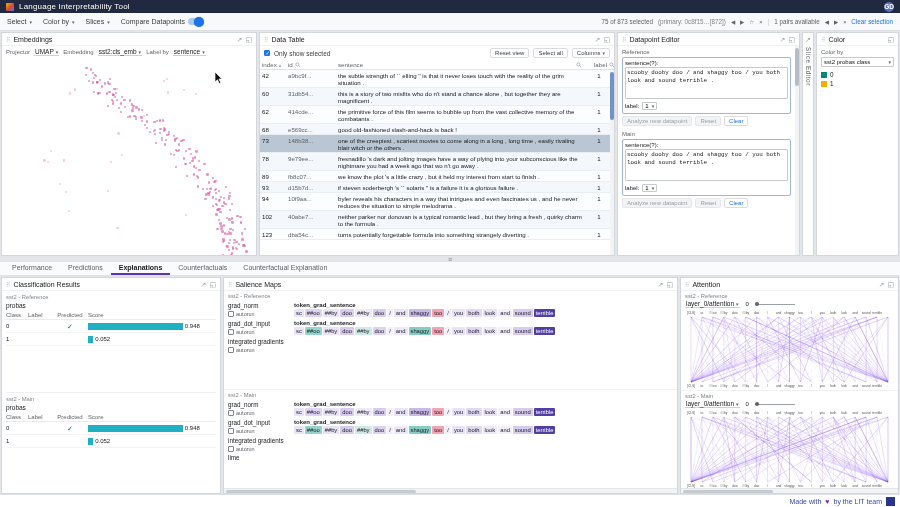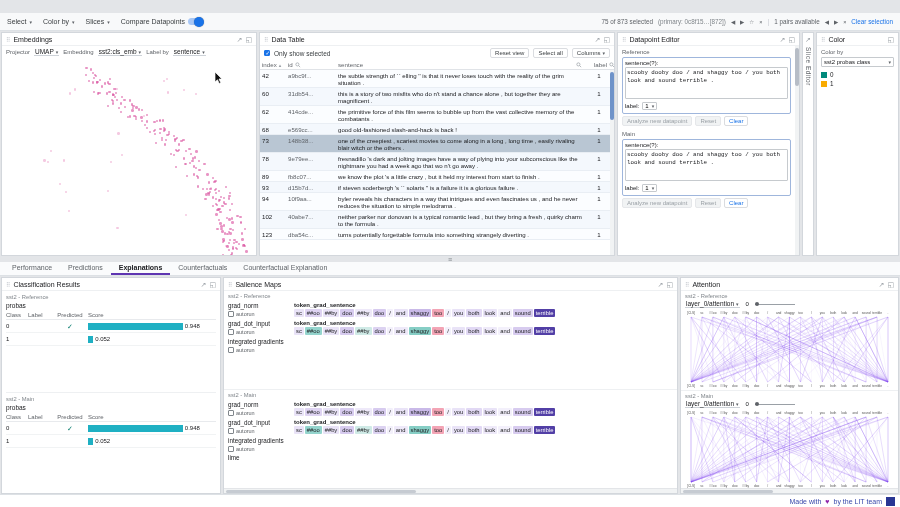--- a/index.html
+++ b/index.html
@@ -119,20 +119,25 @@
 .footer{position:absolute;bottom:0;left:0;right:0;height:13px;background:#fff;border-top:1px solid #dde1e5;display:flex;align-items:center;justify-content:flex-end;gap:4px;padding:0 5px;font-size:7px;color:#3949ab}
 .heart{color:#8e24aa;font-size:7px}
 .lit-logo{width:9px;height:9px;background:#283593;flex:none}
 .cursor{position:absolute}
 </style>
 </head>
 <body>
 
 <div class="app">
 
+  <header class="appbar">
+    <span class="logo"></span>
+    <span class="title">Language Interpretability Tool</span>
+    <span class="avatar">GD</span>
+  </header>
 
   <div class="toolbar">
     <span class="tb-item">
       <span>Select</span>
       <span class="caret">▾</span>
     </span>
     <span class="tb-item">
       <span>Color by</span>
       <span class="caret">▾</span>
     </span>

